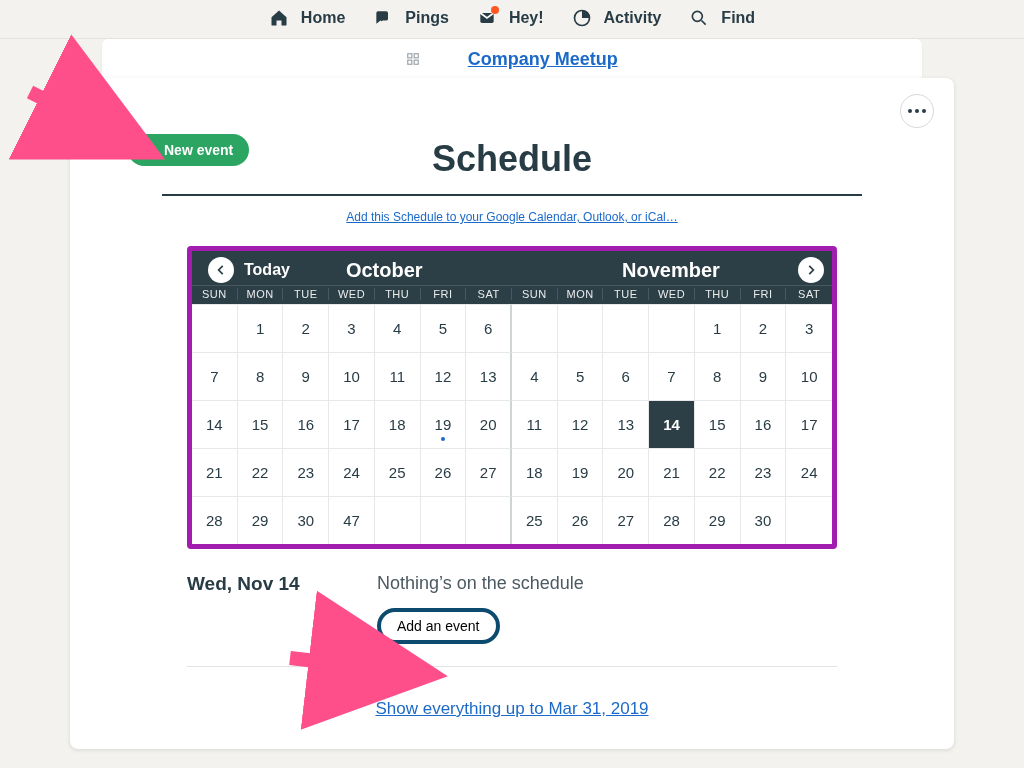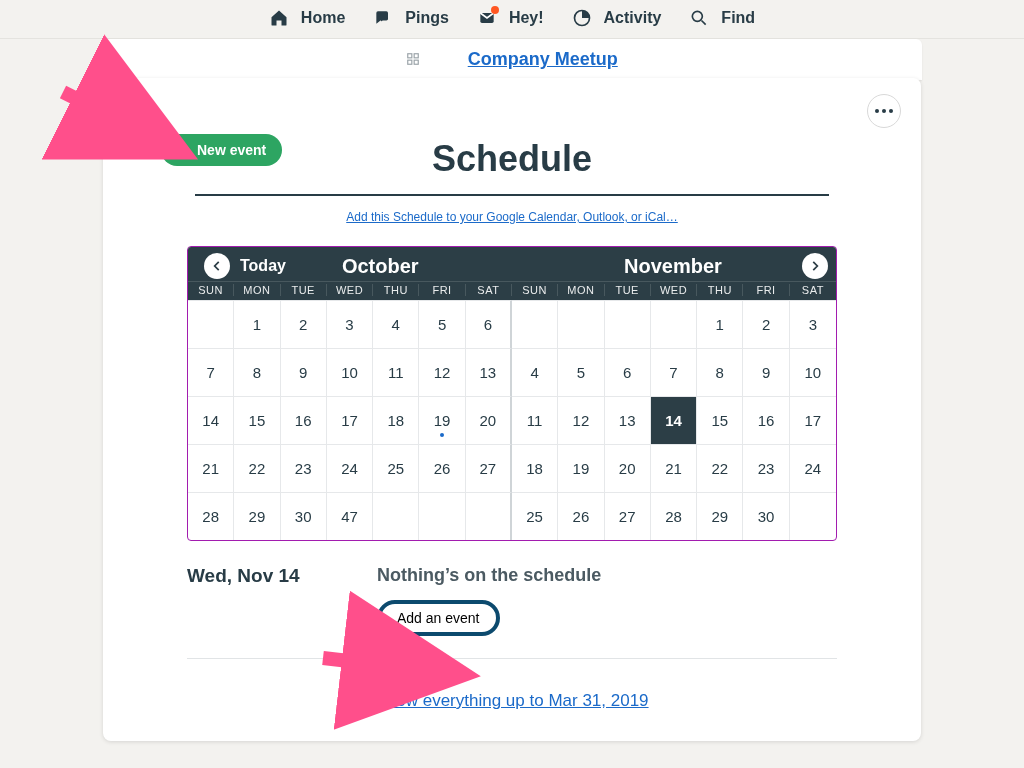--- a/index.html
+++ b/index.html
@@ -42,21 +42,21 @@
     border-radius: 6px 6px 0 0;
     box-shadow: 0 1px 2px rgba(0,0,0,.08);
     text-align: center;
     padding: 10px 0;
   }
   .crumb-link { color:#1b6ac9; font-weight:700; text-decoration:underline; font-size:18px;margin-left:37px;}
   .grid-ico { display:inline-block; vertical-align:middle; margin-right:6px;}
   .grid-ico svg{width:14px;height:14px;}
   
   .card {
-    width: 818px;
+    width: 884px;
     margin: 0 auto;
     background: #fff;
     border-radius: 8px;
     box-shadow: 0 1px 4px rgba(0,0,0,.12);
     padding: 30px 46px 30px;
     position: relative;
     margin-top: -2px;
   }
   .more-btn {
     position:absolute; top:16px; right:20px;
@@ -73,21 +73,21 @@
   }
   .new-event svg{width:14px;height:14px;}
   h1.page-title {
     text-align:center; font-size:36px; font-weight:800; margin-top:30px;
   }
   .divider { height:2px; background:#283c46; margin:14px 46px 14px;}
   .sync-link {
     display:block; text-align:center; color:#1b6ac9; text-decoration:underline; font-size:12px; margin-bottom:22px;
   }
   
-  .cal { width:650px; margin:0 auto; border:1px solid #a21caf; border-radius:4px; overflow:hidden;}
+  .cal { width:650px; margin:0 auto; border:5px solid #a21caf; border-radius:4px; overflow:hidden;}
   .cal-head { background:#2c3e46; color:#fff; }
   .cal-head-top { display:grid; grid-template-columns:auto 1fr 1fr auto; align-items:center; padding:6px 8px 2px;}
   .nav-circle{width:26px;height:26px;border-radius:50%;background:#fff;color:#2c3e46;display:flex;align-items:center;justify-content:center;cursor:pointer;}
   .nav-circle svg{width:14px;height:14px;}
   .today-label{font-weight:700; margin-left:8px; display:flex; align-items:center; gap:10px;}
   .month-name{font-size:20px;font-weight:700;}
   .month-oct{grid-column:2; text-align:left; padding-left:56px;}
   .month-nov{grid-column:3; text-align:center;}
   .cal-head .dow , .cal-body .row { display:grid; grid-template-columns: repeat(7, 1fr) repeat(7,1fr);}
   .cal .dow { font-size:11px; letter-spacing:.5px; opacity:.9; text-align:center; padding:2px 0 4px; border-top:1px solid rgba(255,255,255,.15);}
@@ -101,21 +101,21 @@
   .cal-body .row .cell:last-child{border-right:none;}
   .cell.sel{background:#2c3e46;color:#fff;font-weight:700;}
   .cell.dotday::after{content:"";position:absolute;width:4px;height:4px;border-radius:50%;background:#1b6ac9;margin-top:28px;}
   .cell{position:relative;}
   .cell.empty{color:transparent;}
   
   .agenda{width:650px;margin:24px auto 0;}
   .agenda-row{display:flex;gap:40px;align-items:flex-start;}
   .agenda-date{font-weight:800;font-size:19px;min-width:150px;}
   .agenda-body{flex:1;}
-  .nothing{font-size:18px;color:#4b5a62;margin-bottom:14px;font-weight:bold;}
+  .nothing{font-size:18px;color:#4b5a62;margin-bottom:14px;}
   .add-event{border:4px solid #0c4a6e;background:#fff;border-radius:20px;padding:6px 16px;font-size:14px;cursor:pointer;}
   .agenda-sep{border:none;border-top:1px solid #e1e4e6;margin:22px 0 14px;}
   .showall{display:block;text-align:center;color:#1b6ac9;text-decoration:underline;font-size:17px;margin-top:32px;}
 
   
   .arrow {position:absolute; pointer-events:none;}
   .arrow svg{overflow:visible;}
 </style>
 </head>
 <body>

